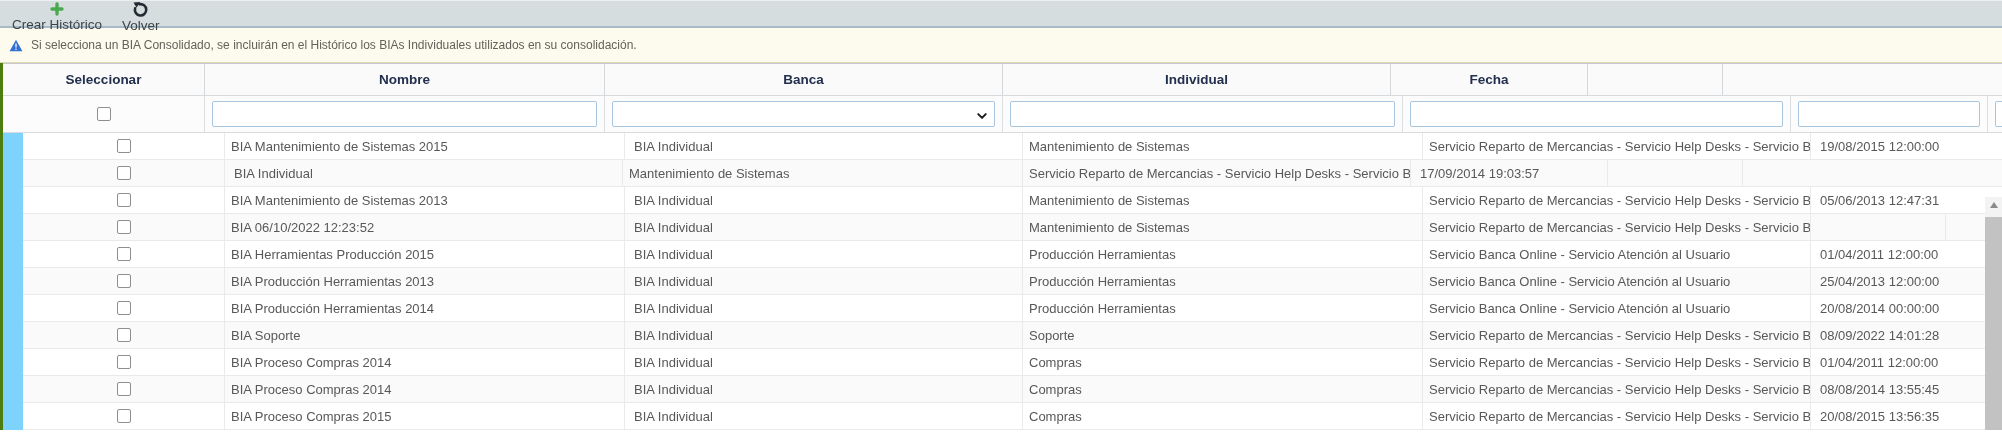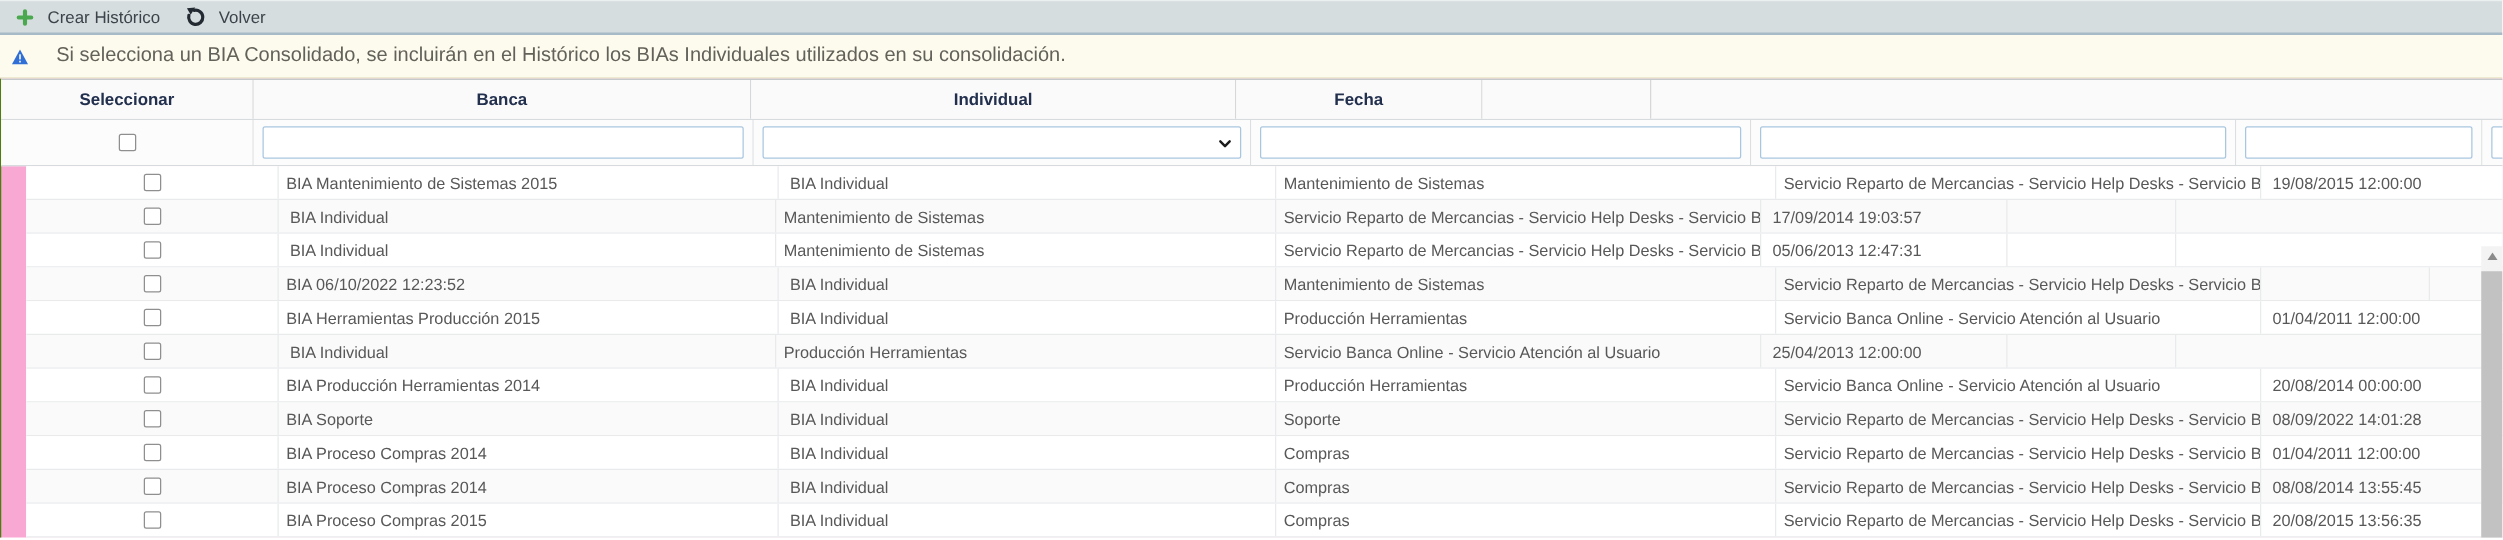--- a/index.html
+++ b/index.html
@@ -3,33 +3,33 @@
 <meta charset="utf-8">
 <style>
   * { margin:0; padding:0; box-sizing:border-box; }
   html,body { width:2002px; height:432px; overflow:hidden; background:#fff;
               font-family:"Liberation Sans", sans-serif; }
   .page { position:relative; width:2002px; height:432px; background:#fff; }
 
   
   .toolbar { height:28px; background:#d6dddf; border-top:1px solid #eaefef;
              border-bottom:2px solid #a6bac7; display:flex; align-items:center; padding-left:6px; }
-  .tb-btn { display:flex; align-items:center; gap:10px; background:transparent; border:none;
+  .tb-btn { display:flex; align-items:center; gap:0; background:transparent; border:none;
             font-family:"Liberation Sans", sans-serif; font-size:13.5px; color:#3c434a;
-            padding:0 14px 0 6px; cursor:pointer; height:100%; }
+            padding:0 14px 0 6px; cursor:pointer; height:100%;flex-direction:column; }
   .tb-btn svg { display:block; }
 
   
   .notice { height:35px; background:#fdfbee; border-bottom:1px solid #ddd9b4;
-            display:flex; align-items:center; gap:22px; padding-left:9px;
-            font-size:16px; color:#63625a; }
+            display:flex; align-items:center; gap:8px; padding-left:9px;
+            font-size:12px; color:#63625a; }
   .notice svg { display:block; flex:0 0 auto; }
 
   
-  .grid { position:relative; width:2002px; border-left:1px solid #4d7c0f; background:#f9a8d4; }
+  .grid { position:relative; width:2002px; border-left:3px solid #4d7c0f; background:#7dd3fc; }
   .trow, .thead, .tfilter { display:flex; width:2120px; }
   .cell { border-right:1px solid #dcdfe1; overflow:hidden; white-space:nowrap;
           display:flex; align-items:center; }
   .c0{width:202px;} .c1{width:400px;} .c2{width:398px;} .c3{width:400px;}
   .c4{width:388px;} .c5{width:197px;} .c6{width:135px; border-right:none;}
   .center{ justify-content:center; }
   .pad{ padding-left:6px; } .pad2{ padding-left:9px; }
 
   .thead { height:33px; background:#fafafa; border-top:1px solid #c6c9cb; border-bottom:1px solid #d8dbdd; }
   .thead .cell { justify-content:center; font-weight:bold; font-size:13.5px; color:#22304e;
@@ -94,20 +94,21 @@
         <rect x="10.9" y="16.3" width="2.2" height="2.4" fill="#fdfbee"></rect>
       </svg>
     </span>
     <span>Si selecciona un BIA Consolidado, se incluirán en el Histórico los BIAs Individuales utilizados en su consolidación.</span>
   </div>
 
   <div class="grid">
 
     <div class="thead">
       <div class="cell c0">Seleccionar</div>
+      <div class="cell c1">Nombre</div>
       <div class="cell c2">Banca</div>
       <div class="cell c4">Individual</div>
       <div class="cell c5">Fecha</div>
       <div class="cell c6"></div>
     </div>
 
     <div class="tfilter">
       <div class="cell c0 center">
         <input type="checkbox" class="cb" style="">
       </div>
@@ -159,20 +160,21 @@
     <div class="cell c2 pad2">BIA Individual</div>
     <div class="cell c3 pad">Mantenimiento de Sistemas</div>
     <div class="cell c4 pad">Servicio Reparto de Mercancias - Servicio Help Desks - Servicio Banca Online</div>
     <div class="cell c5 pad2">17/09/2014 19:03:57</div>
     <div class="cell c6"></div>
   </div>
         <div class="trow">
     <div class="cell c0 center">
       <input type="checkbox" class="cb" style="">
     </div>
+    <div class="cell c1 pad">BIA Mantenimiento de Sistemas 2013</div>
     <div class="cell c2 pad2">BIA Individual</div>
     <div class="cell c3 pad">Mantenimiento de Sistemas</div>
     <div class="cell c4 pad">Servicio Reparto de Mercancias - Servicio Help Desks - Servicio Banca Online</div>
     <div class="cell c5 pad2">05/06/2013 12:47:31</div>
     <div class="cell c6"></div>
   </div>
         <div class="trow alt">
     <div class="cell c0 center">
       <input type="checkbox" class="cb" style="">
     </div>
@@ -190,20 +192,21 @@
     <div class="cell c2 pad2">BIA Individual</div>
     <div class="cell c3 pad">Producción Herramientas</div>
     <div class="cell c4 pad">Servicio Banca Online - Servicio Atención al Usuario</div>
     <div class="cell c5 pad2">01/04/2011 12:00:00</div>
     <div class="cell c6"></div>
   </div>
         <div class="trow alt">
     <div class="cell c0 center">
       <input type="checkbox" class="cb" style="">
     </div>
+    <div class="cell c1 pad">BIA Producción Herramientas 2013</div>
     <div class="cell c2 pad2">BIA Individual</div>
     <div class="cell c3 pad">Producción Herramientas</div>
     <div class="cell c4 pad">Servicio Banca Online - Servicio Atención al Usuario</div>
     <div class="cell c5 pad2">25/04/2013 12:00:00</div>
     <div class="cell c6"></div>
   </div>
         <div class="trow">
     <div class="cell c0 center">
       <input type="checkbox" class="cb" style="">
     </div>

